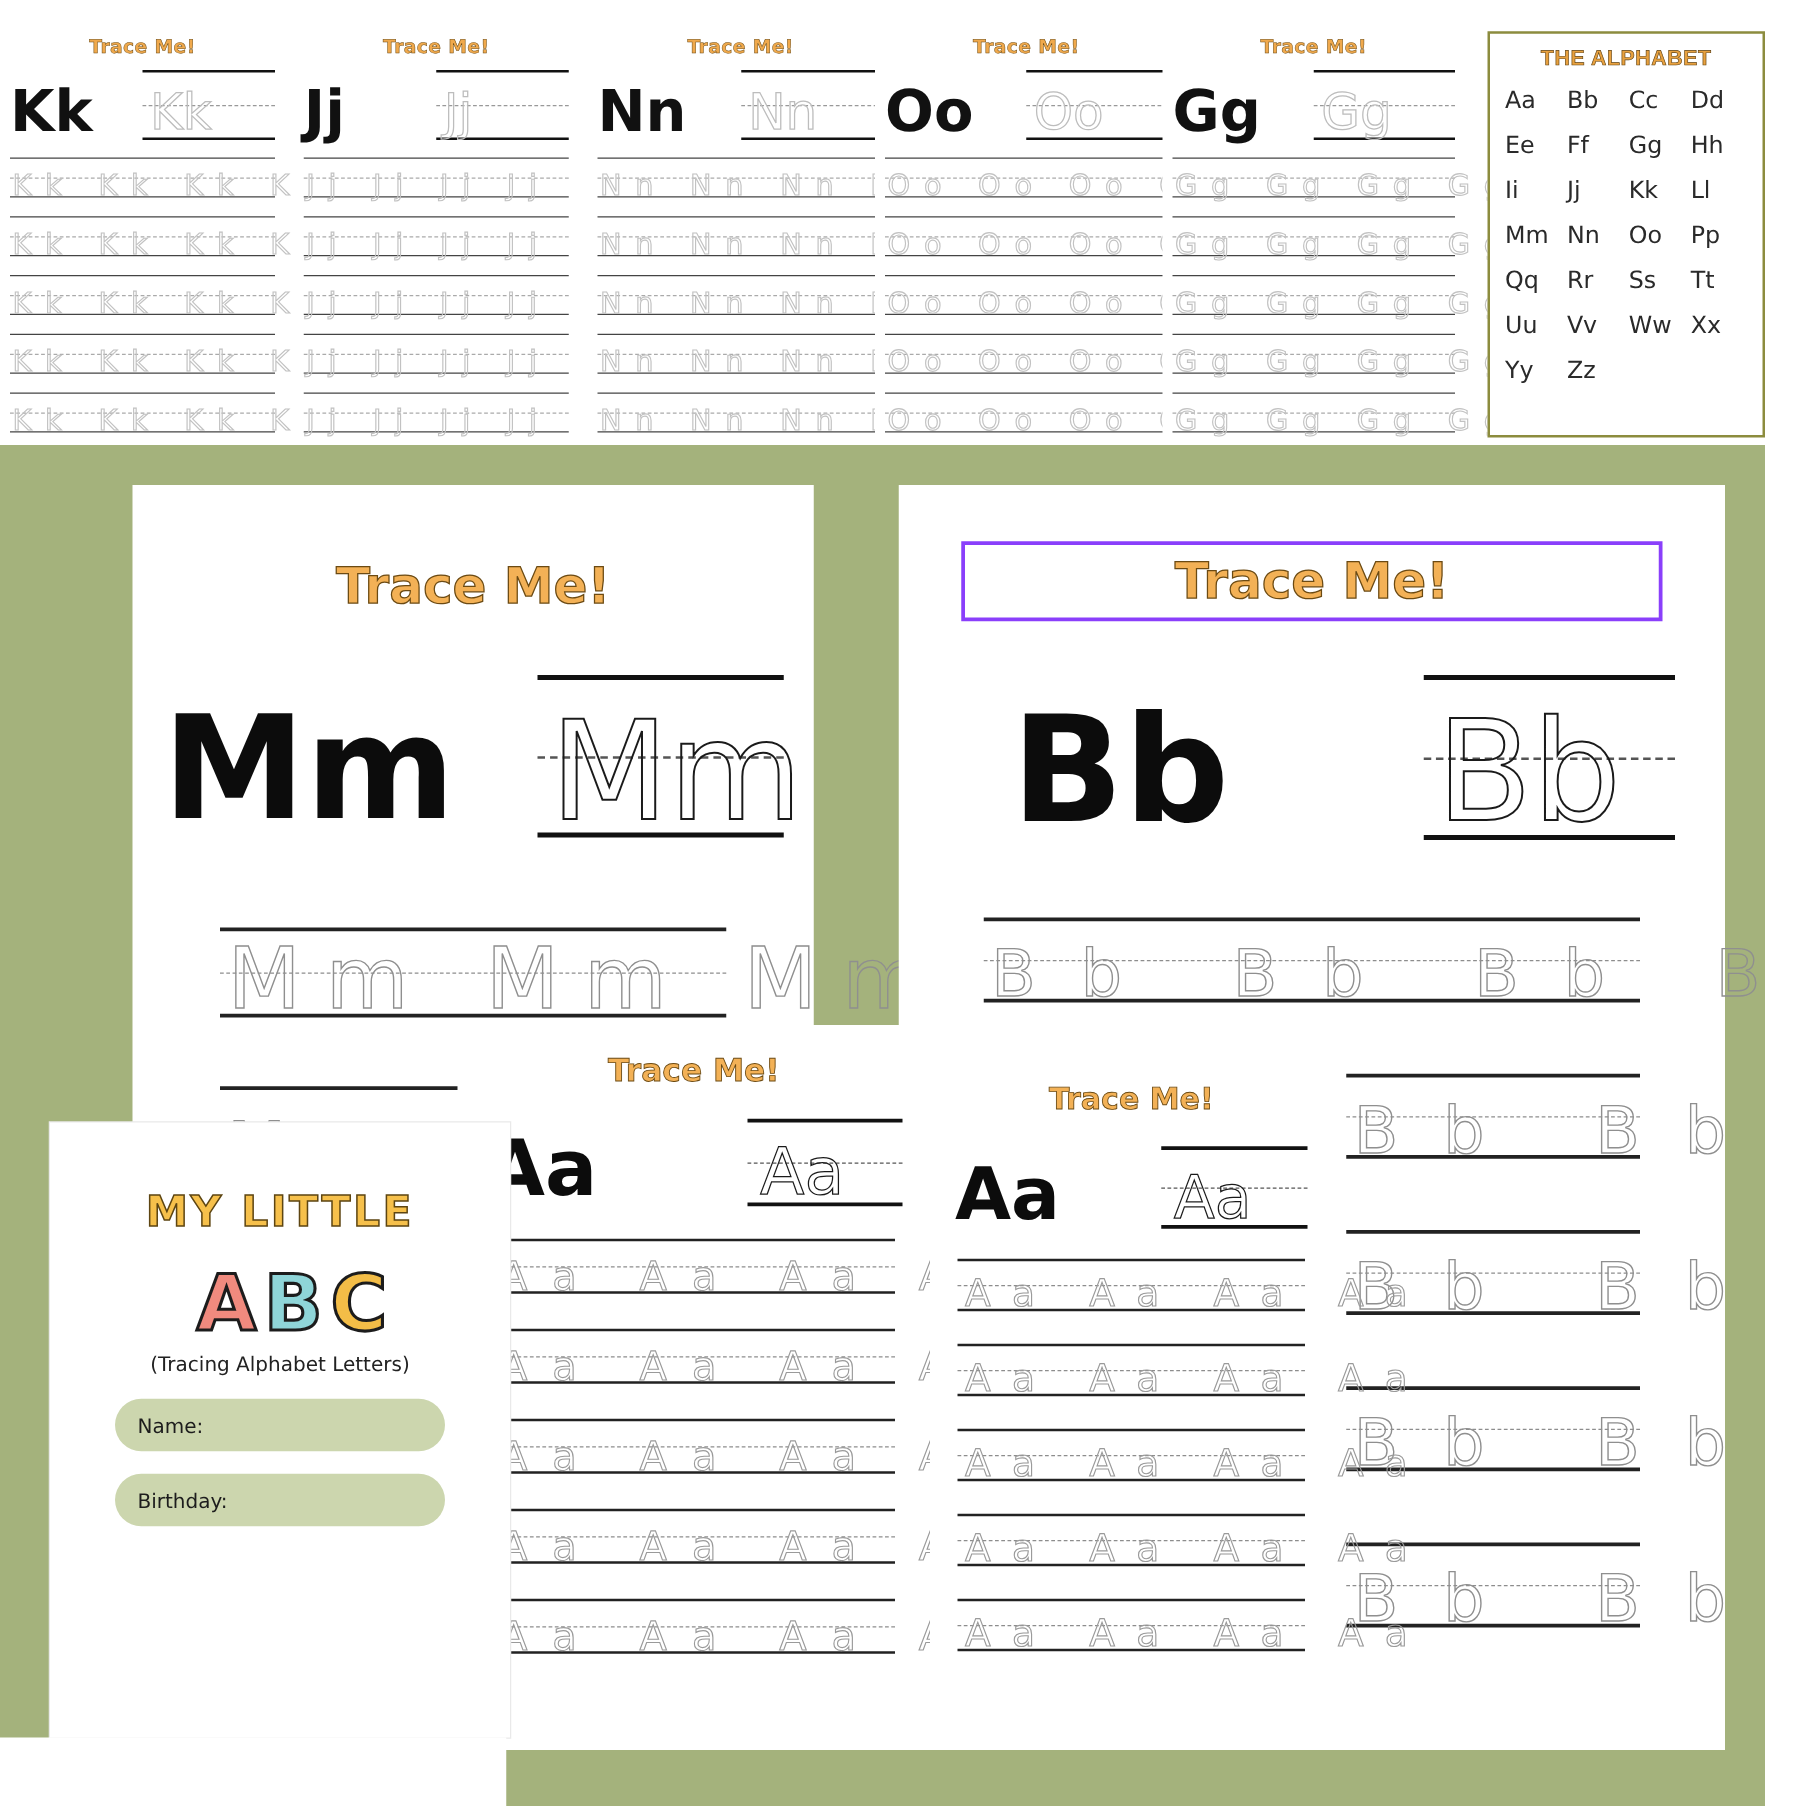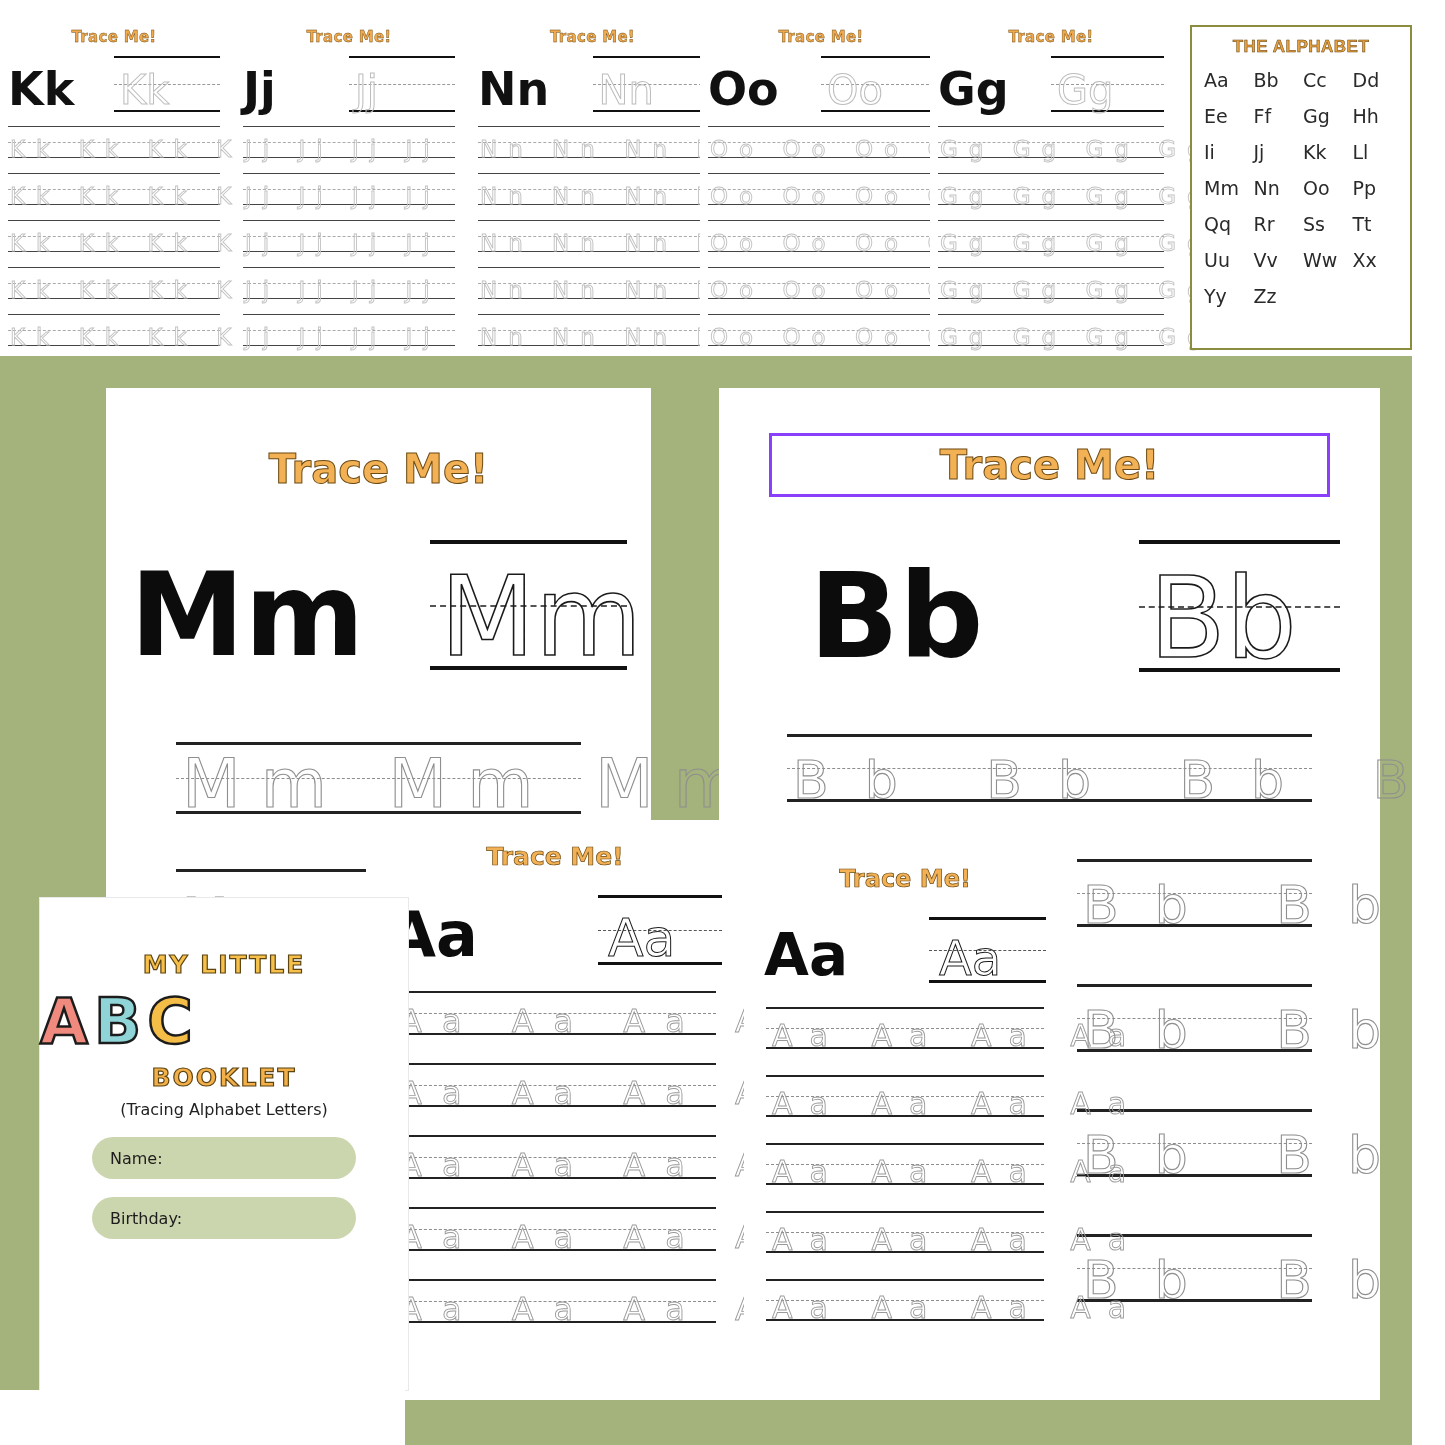--- a/index.html
+++ b/index.html
@@ -242,33 +242,35 @@
     top: 898px;
     width: 368px;
     height: 492px;
     background: #ffffff;
     box-shadow: 0 0 0 1px #e9e9e9;
   }
   .cover-my-little {
     text-align: center;
     margin-top: 52px;
     font-family: "DejaVu Sans", sans-serif;
-    font-size: 25px;
+    font-size: 34px;
     font-weight: bold;
     letter-spacing: 2px;
     color: #f6c04b;
     -webkit-text-stroke: 1.2px #5d4512;
   }
   .cover-abc {
-    margin-top: 12px;
+    text-align: center;
+    margin-top: 22px;
     font-family: "DejaVu Sans", sans-serif;
     font-size: 62px;
     font-weight: bold;
     letter-spacing: 6px;
     line-height: 1;
+    padding-left: 25px;
   }
   .cover-abc .a { color: #f08a7e; -webkit-text-stroke: 2.5px #1c1c1c; }
   .cover-abc .b { color: #8fd5d8; -webkit-text-stroke: 2.5px #1c1c1c; }
   .cover-abc .c { color: #f3bd47; -webkit-text-stroke: 2.5px #1c1c1c; }
   .cover-booklet {
     text-align: center;
     margin-top: 10px;
     font-family: "DejaVu Sans", sans-serif;
     font-size: 25px;
     font-weight: bold;
@@ -633,21 +635,20 @@
       <div class="prow-text" style="font-size:30px; letter-spacing:17px; bottom:-4px; -webkit-text-stroke:0.9px #9a9a9a;">Aa Aa Aa Aa</div>
     </div>
   </div>
 </div>
 
 <div class="cover">
   <div class="cover-my-little">MY LITTLE</div>
   <div class="cover-abc">
     <span class="a">A</span><span class="b">B</span><span class="c">C</span>
   </div>
-  <div class="cover-booklet">BOOKLET</div>
   <div class="cover-sub">(Tracing Alphabet Letters)</div>
 
   <div class="cover-field">
     <span>Name:</span>
   </div>
   <div class="cover-field">
     <span>Birthday:</span>
   </div>
 </div>
 

